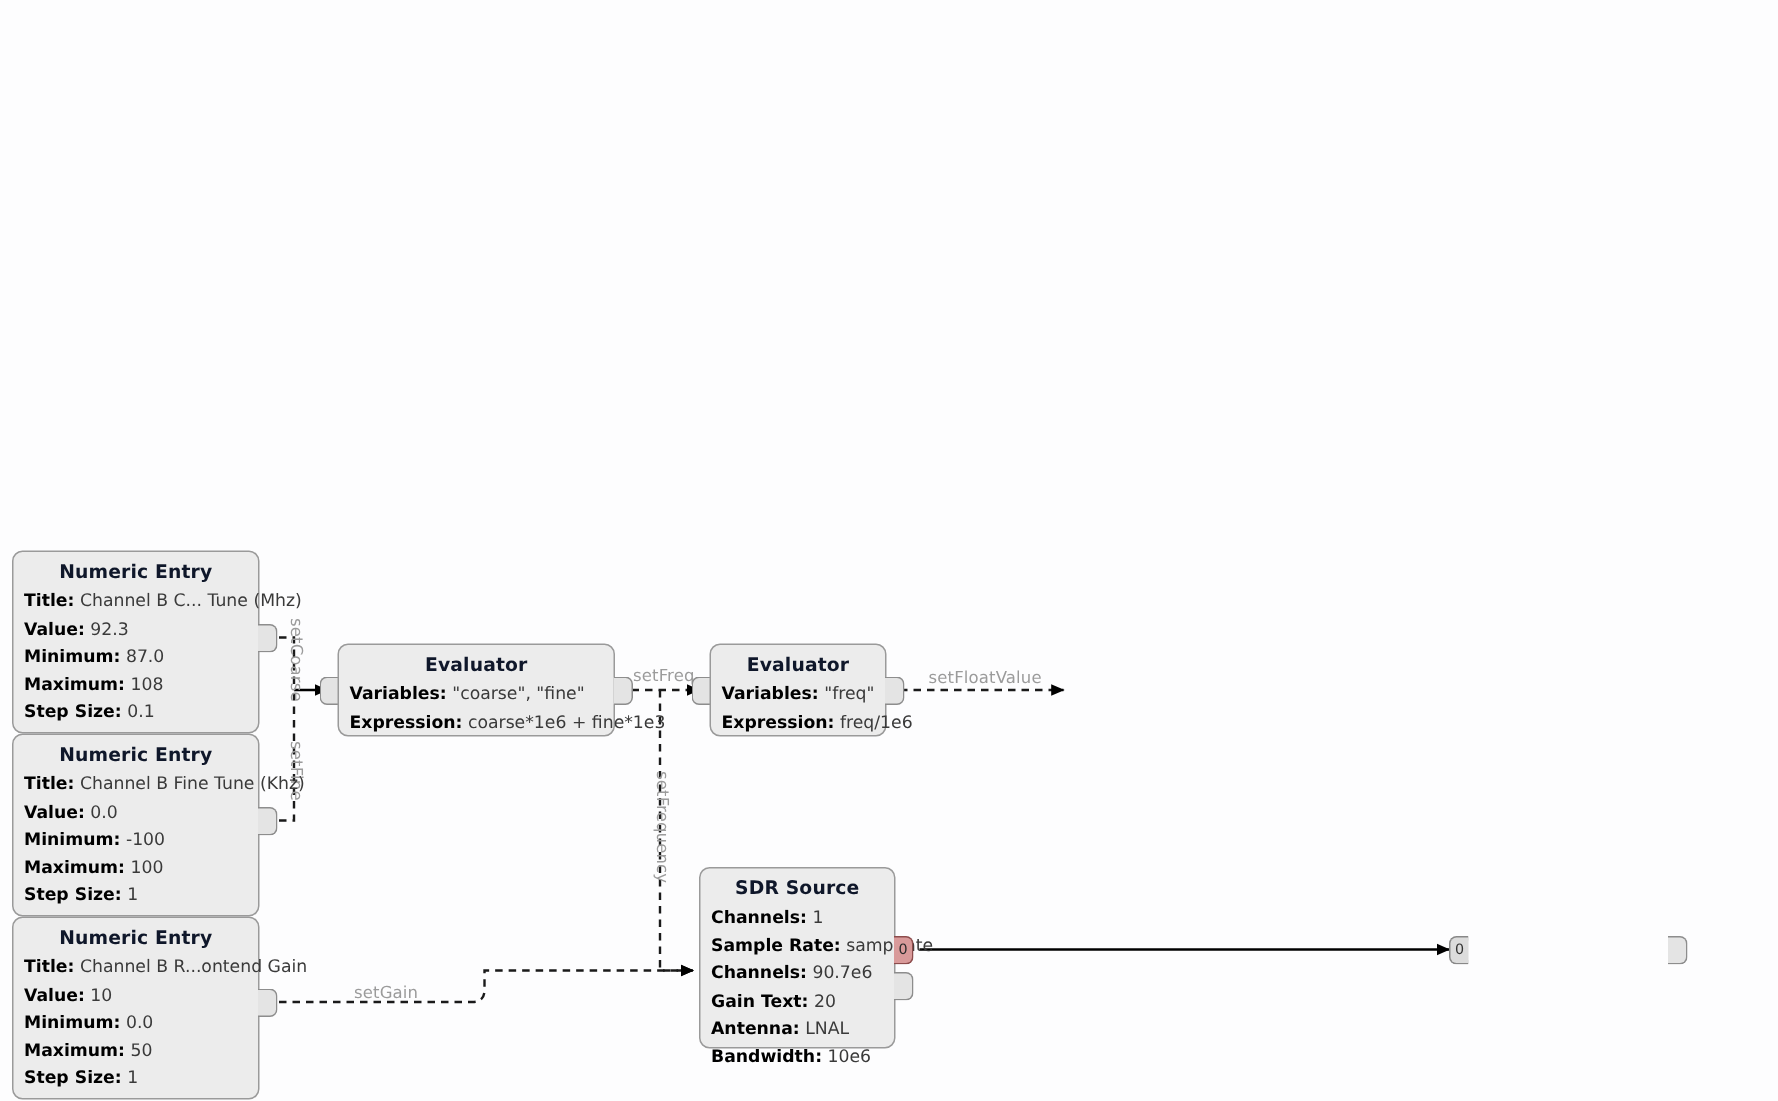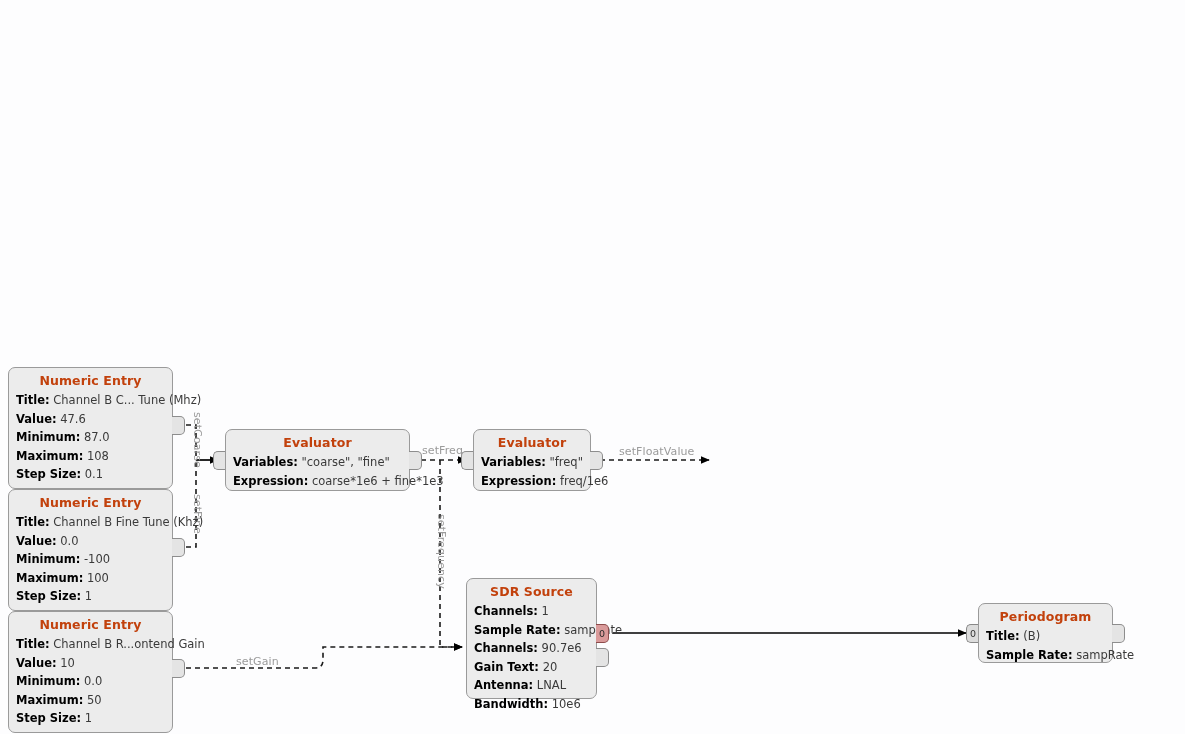--- a/index.html
+++ b/index.html
@@ -38,21 +38,21 @@
     background: #ececec;
     border: 1px solid #9a9a9a;
     border-radius: 7px;
     padding: 4px 7px 5px 7px;
     box-shadow: 0 0 0 0 rgba(0,0,0,0);
   }
   .block .title {
     text-align: center;
     font-weight: bold;
     font-size: 12.5px;
-    color: #c2410c;
+    color: #0f172a;
     letter-spacing: .1px;
     margin: 1px 0 3px 0;
     white-space: nowrap;
   }
   .block .row {
     font-size: 11.5px;
     color: #3a3a3a;
     line-height: 18.6px;
     white-space: nowrap;
   }
@@ -147,21 +147,21 @@
   <div class="wire-label" style="left:236px; top:655px;text-align:right;">setGain</div>
 
   <div class="block" style="left:8px; top:367px; width:165px; height:122px;">
     <div class="title">Numeric Entry</div>
     <div class="row">
       <b>Title:</b>
       <span>Channel B C... Tune (Mhz)</span>
     </div>
     <div class="row">
       <b>Value:</b>
-      <span>47.6</span>
+      <span>92.3</span>
     </div>
     <div class="row">
       <b>Minimum:</b>
       <span>87.0</span>
     </div>
     <div class="row">
       <b>Maximum:</b>
       <span>108</span>
     </div>
     <div class="row">
@@ -294,28 +294,17 @@
   <div class="port out stream-red" style="left:596px; top:624px;">
     <span class="lbl">0</span>
   </div>
   <div class="port out msg" style="left:596px; top:648px;">
     <span class="lbl"></span>
   </div>
 
   <div class="port in stream-grey" style="left:966px; top:624px;">
     <span class="lbl">0</span>
   </div>
-  <div class="block" style="left:978px; top:603px; width:135px; height:60px;">
-    <div class="title">Periodogram</div>
-    <div class="row">
-      <b>Title:</b>
-      <span>(B)</span>
-    </div>
-    <div class="row">
-      <b>Sample Rate:</b>
-      <span>sampRate</span>
-    </div>
-  </div>
   <div class="port out msg" style="left:1112px; top:624px;">
     <span class="lbl"></span>
   </div>
 
 </div>
 
 </body></html>

